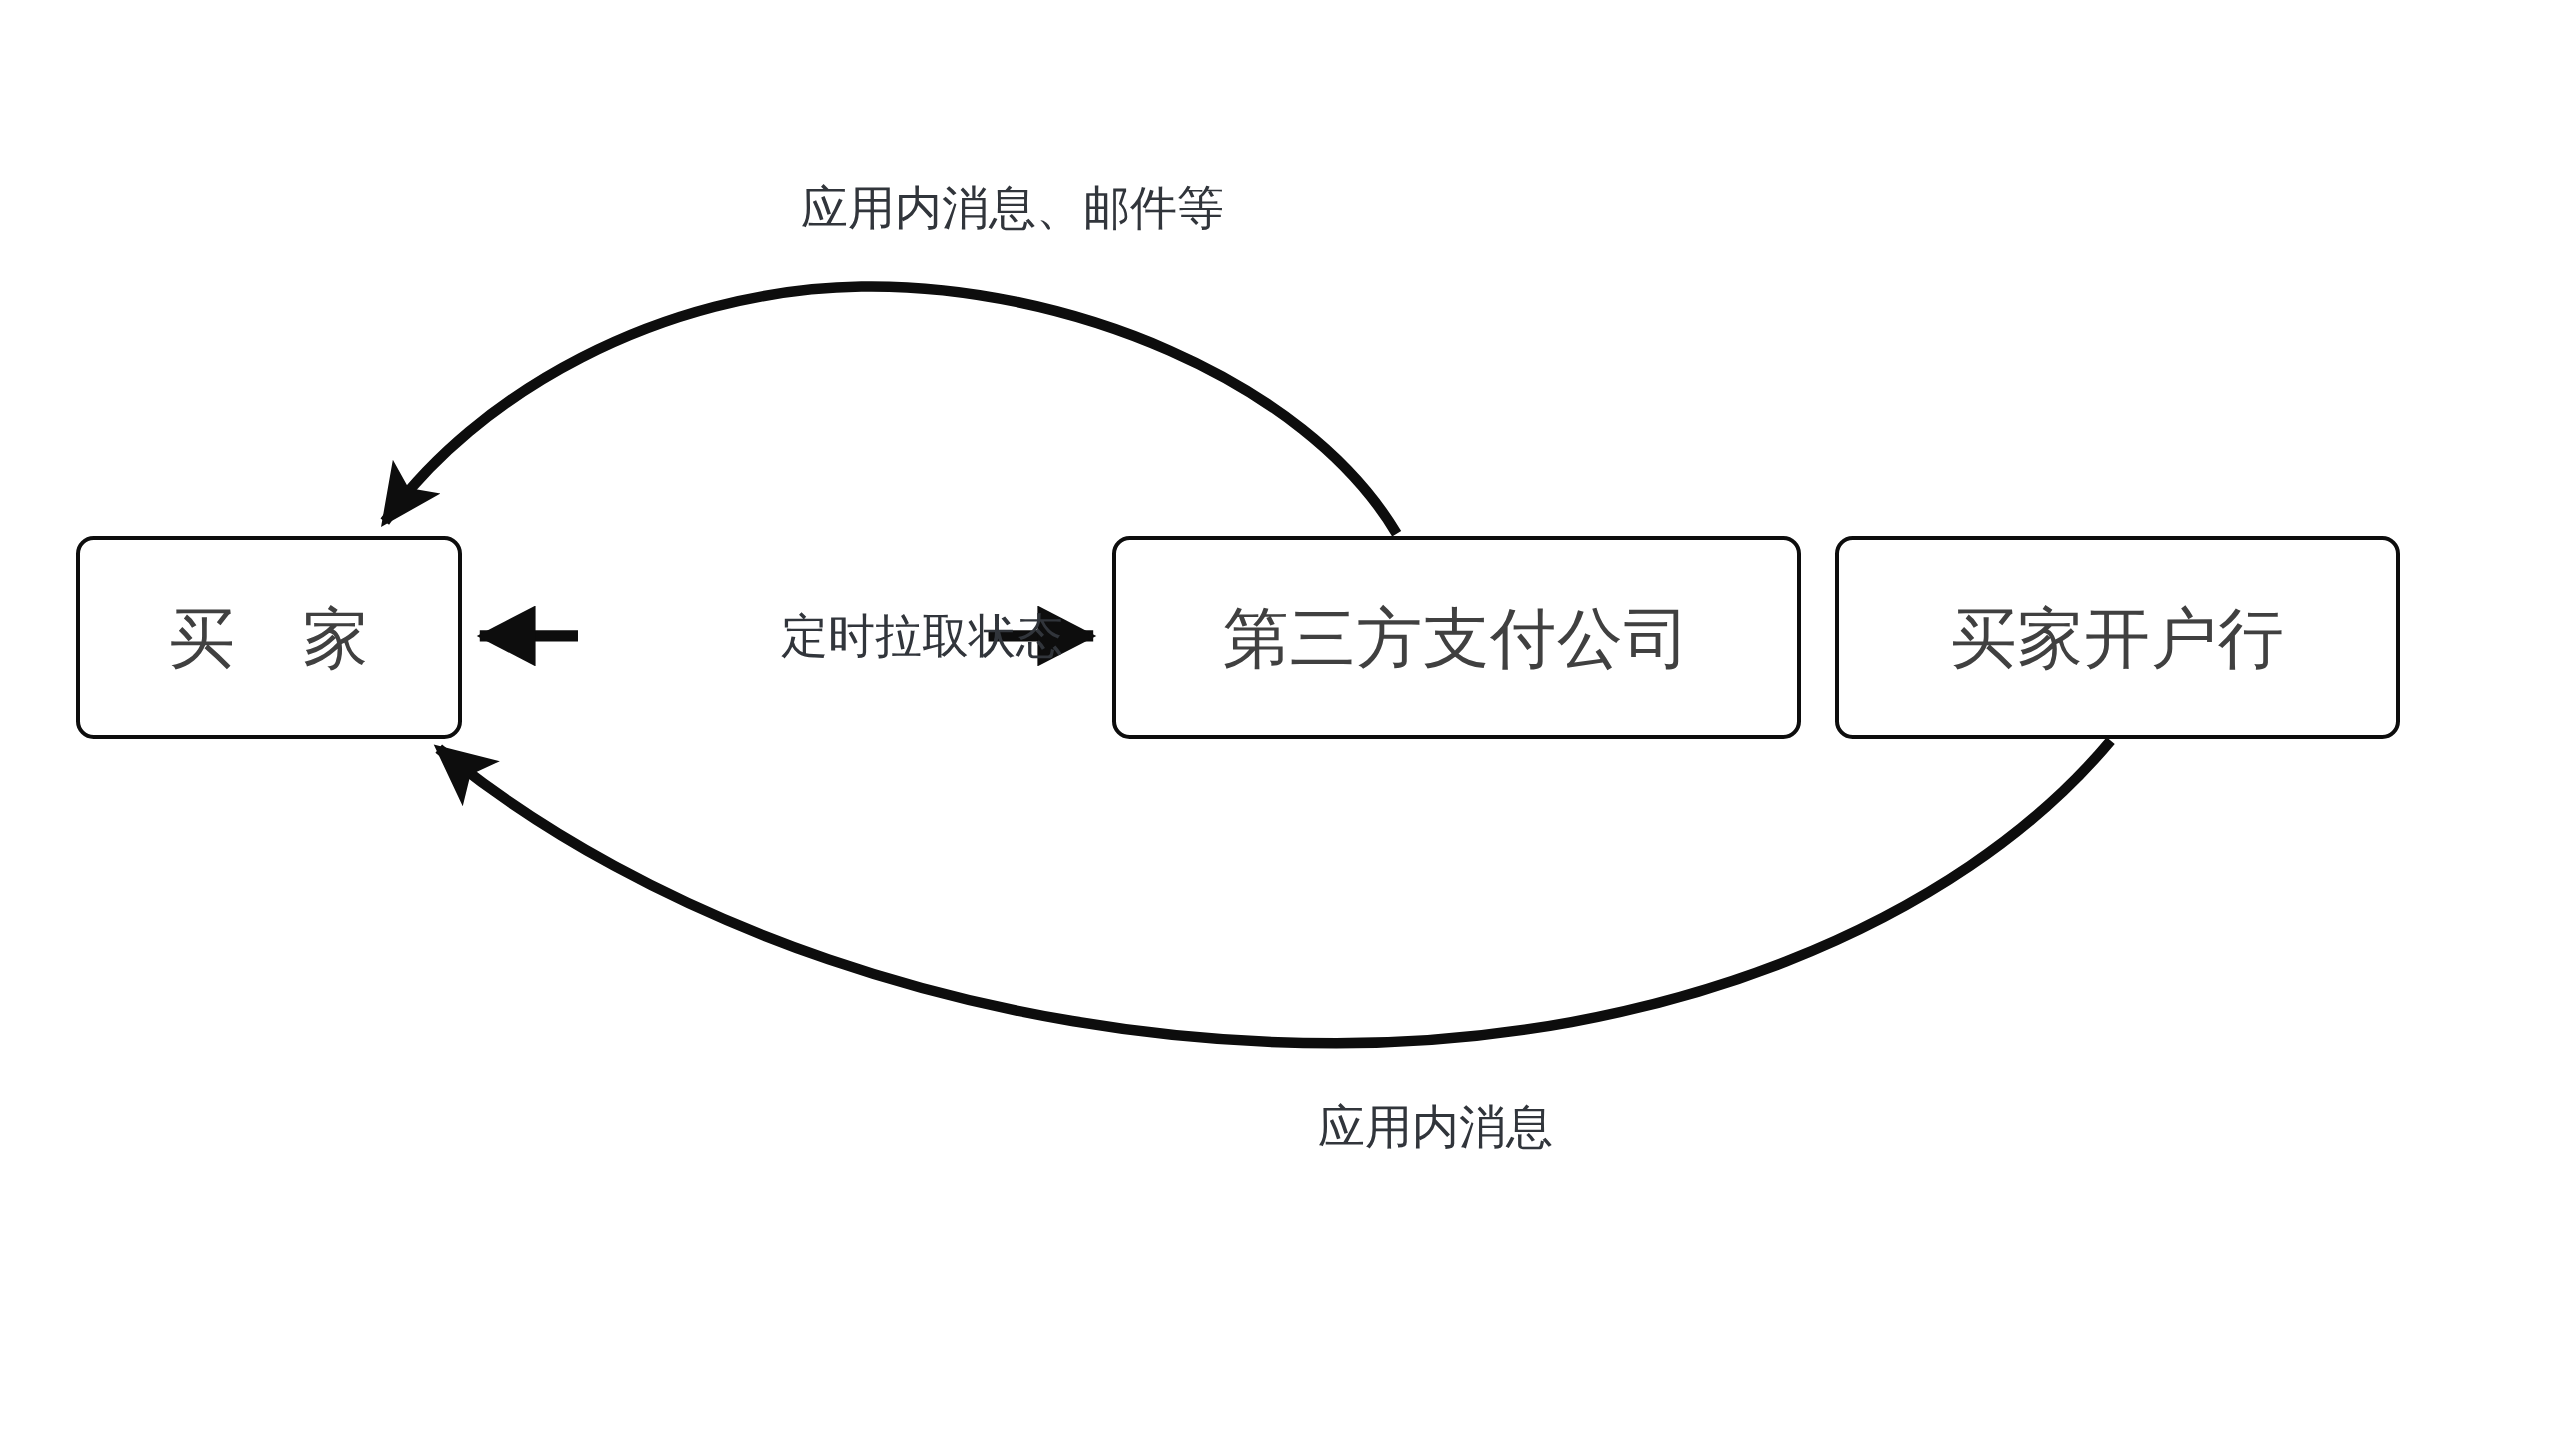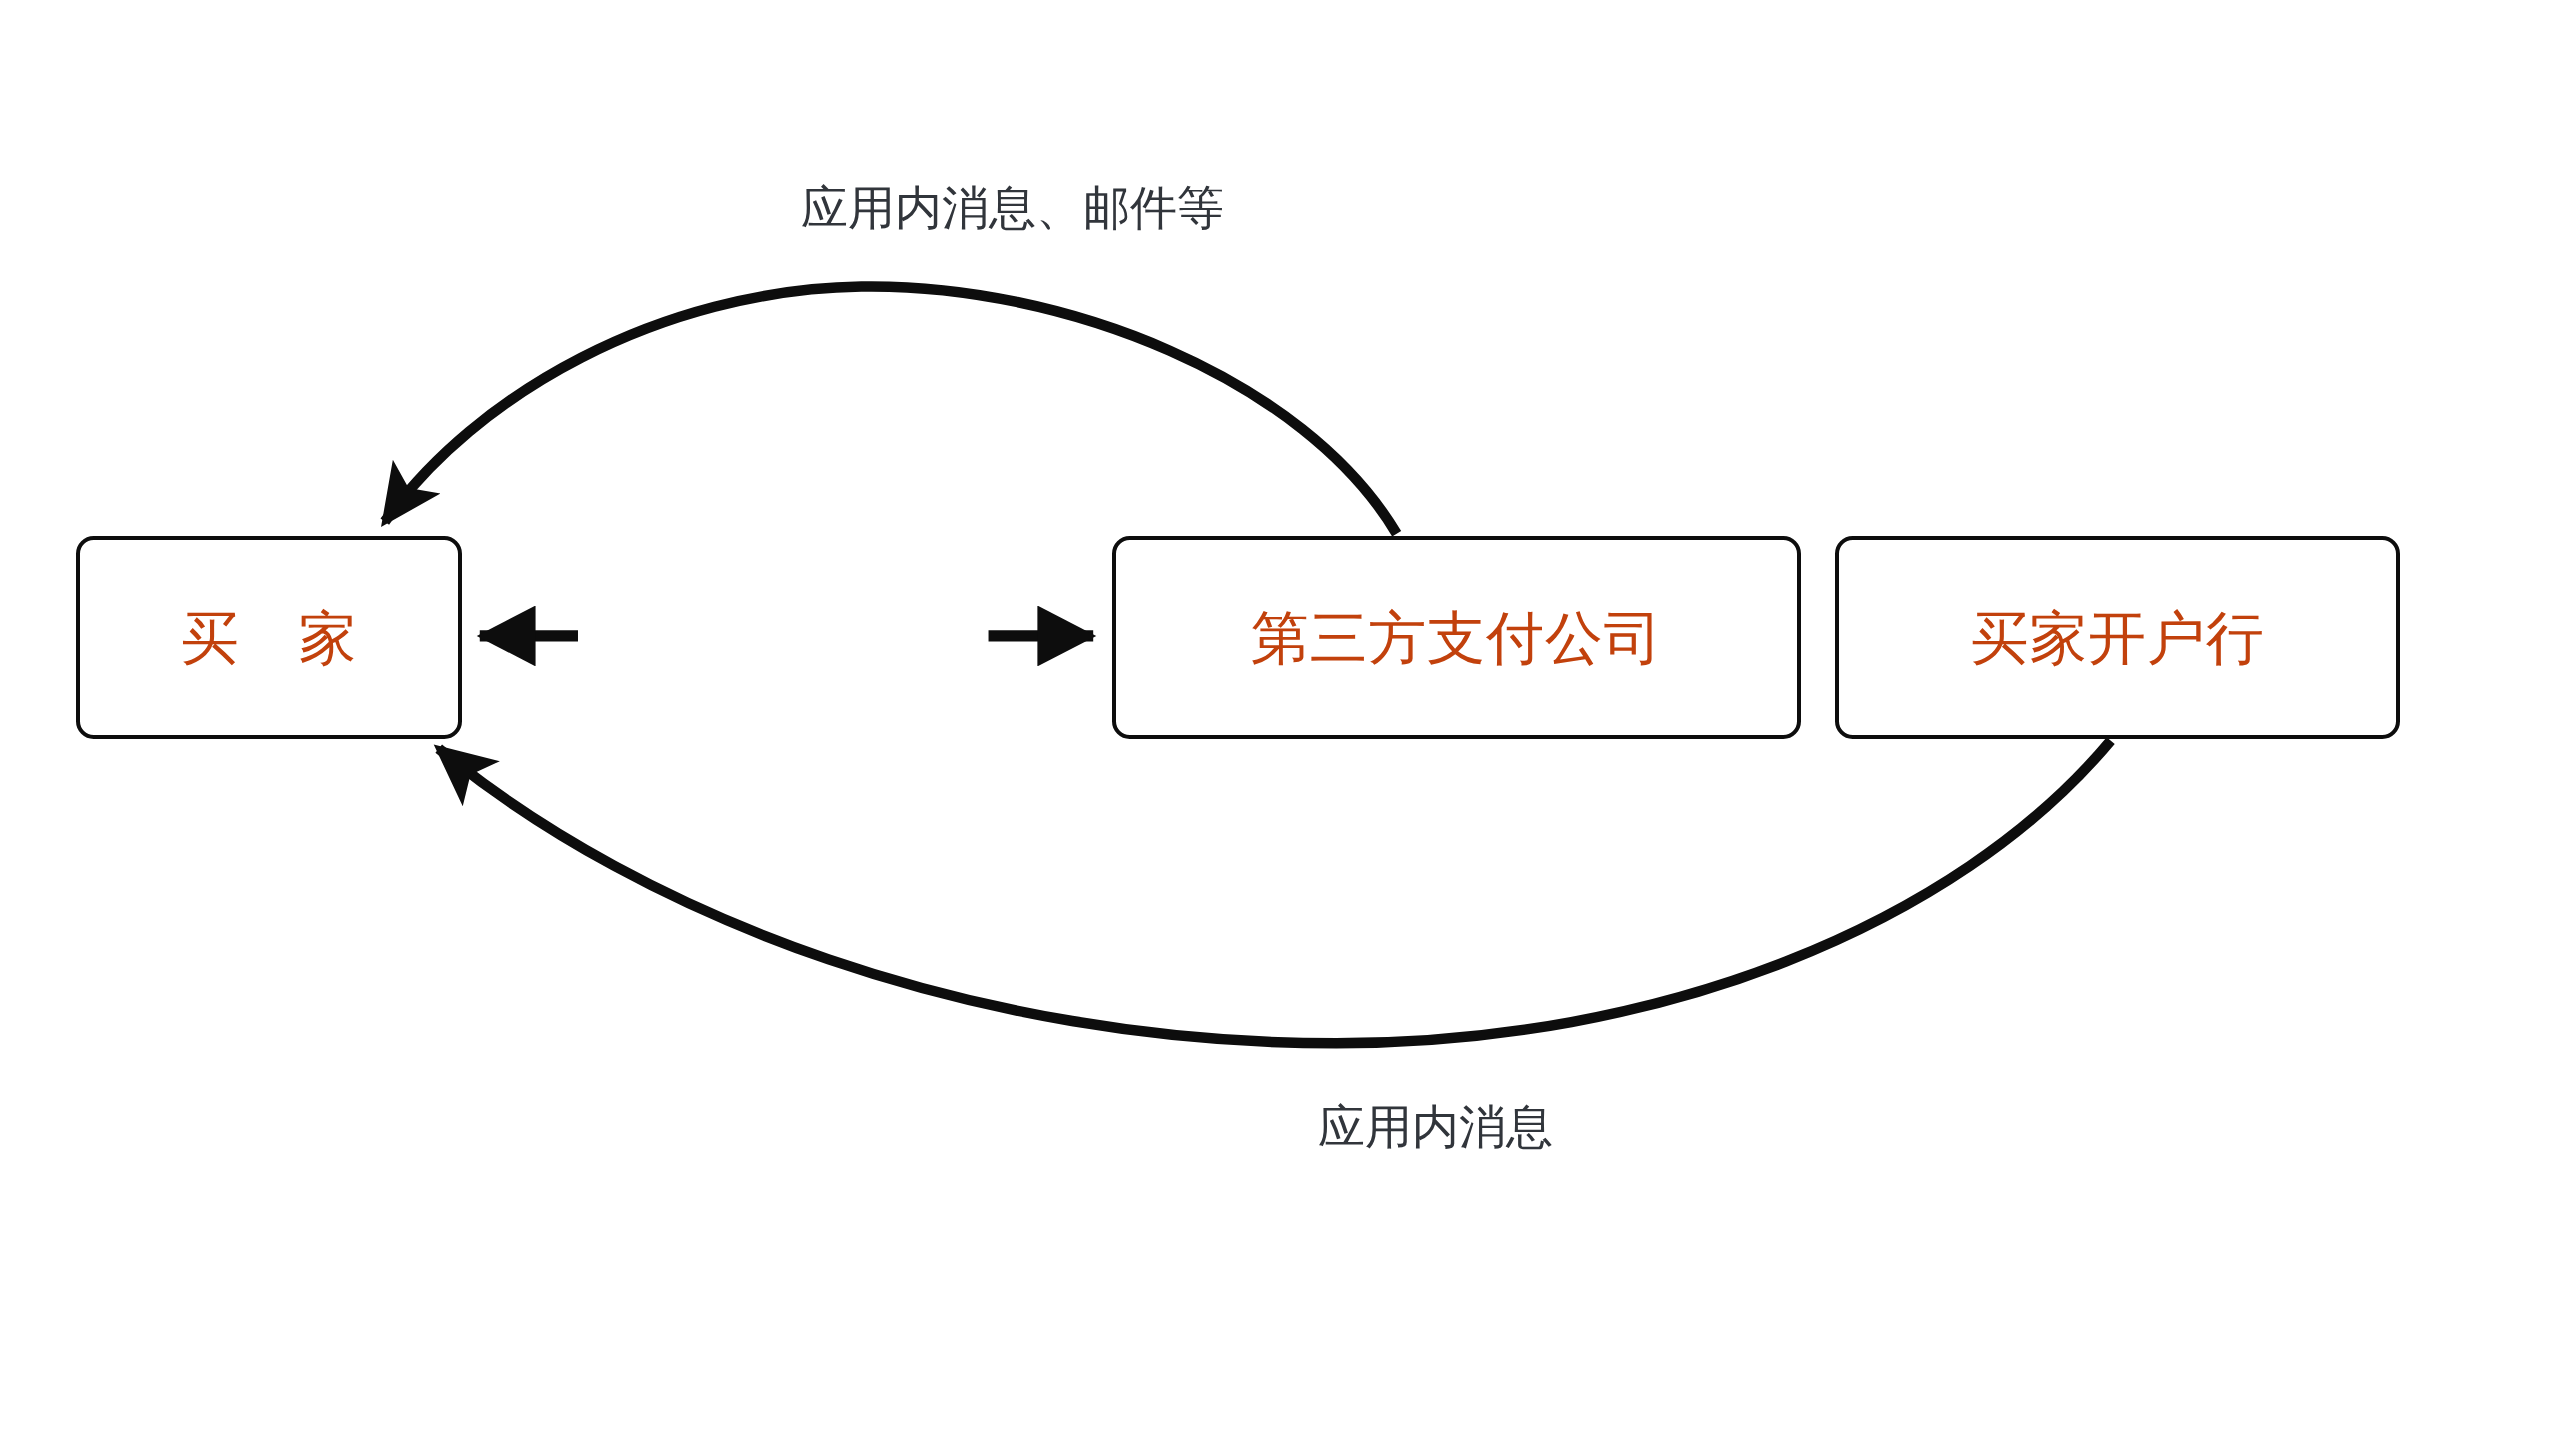--- a/index.html
+++ b/index.html
@@ -29,22 +29,22 @@
     box-sizing: border-box;
     border: 4px solid #0d0d0d;
     border-radius: 17.7px;
     background: #ffffff;
     display: flex;
     align-items: center;
     justify-content: center;
     z-index: 3;
   }
   .node-label {
-    color: #c2410c;
-    font-size: 58px;
+    color: #404040;
+    font-size: 66px;
     line-height: 1;
     letter-spacing: 0.8px;
     white-space: pre;
     text-align: left;
   }
   .edge-label {
     position: absolute;
     color: #31353b;
     font-size: 47px;
     line-height: 1;
@@ -116,17 +116,18 @@
   <div class="node-box" id="node-payment">
     <span class="node-label">第三方支付公司</span>
   </div>
 
   <div class="node-box" id="node-bank">
     <span class="node-label">买家开户行</span>
   </div>
 
   <div class="edge-label" id="label-top">应用内消息、邮件等</div>
 
+  <div class="edge-label" id="label-middle">定时拉取状态</div>
 
   <div class="edge-label" id="label-bottom">应用内消息</div>
 
 </div>
 
 
 </body></html>

